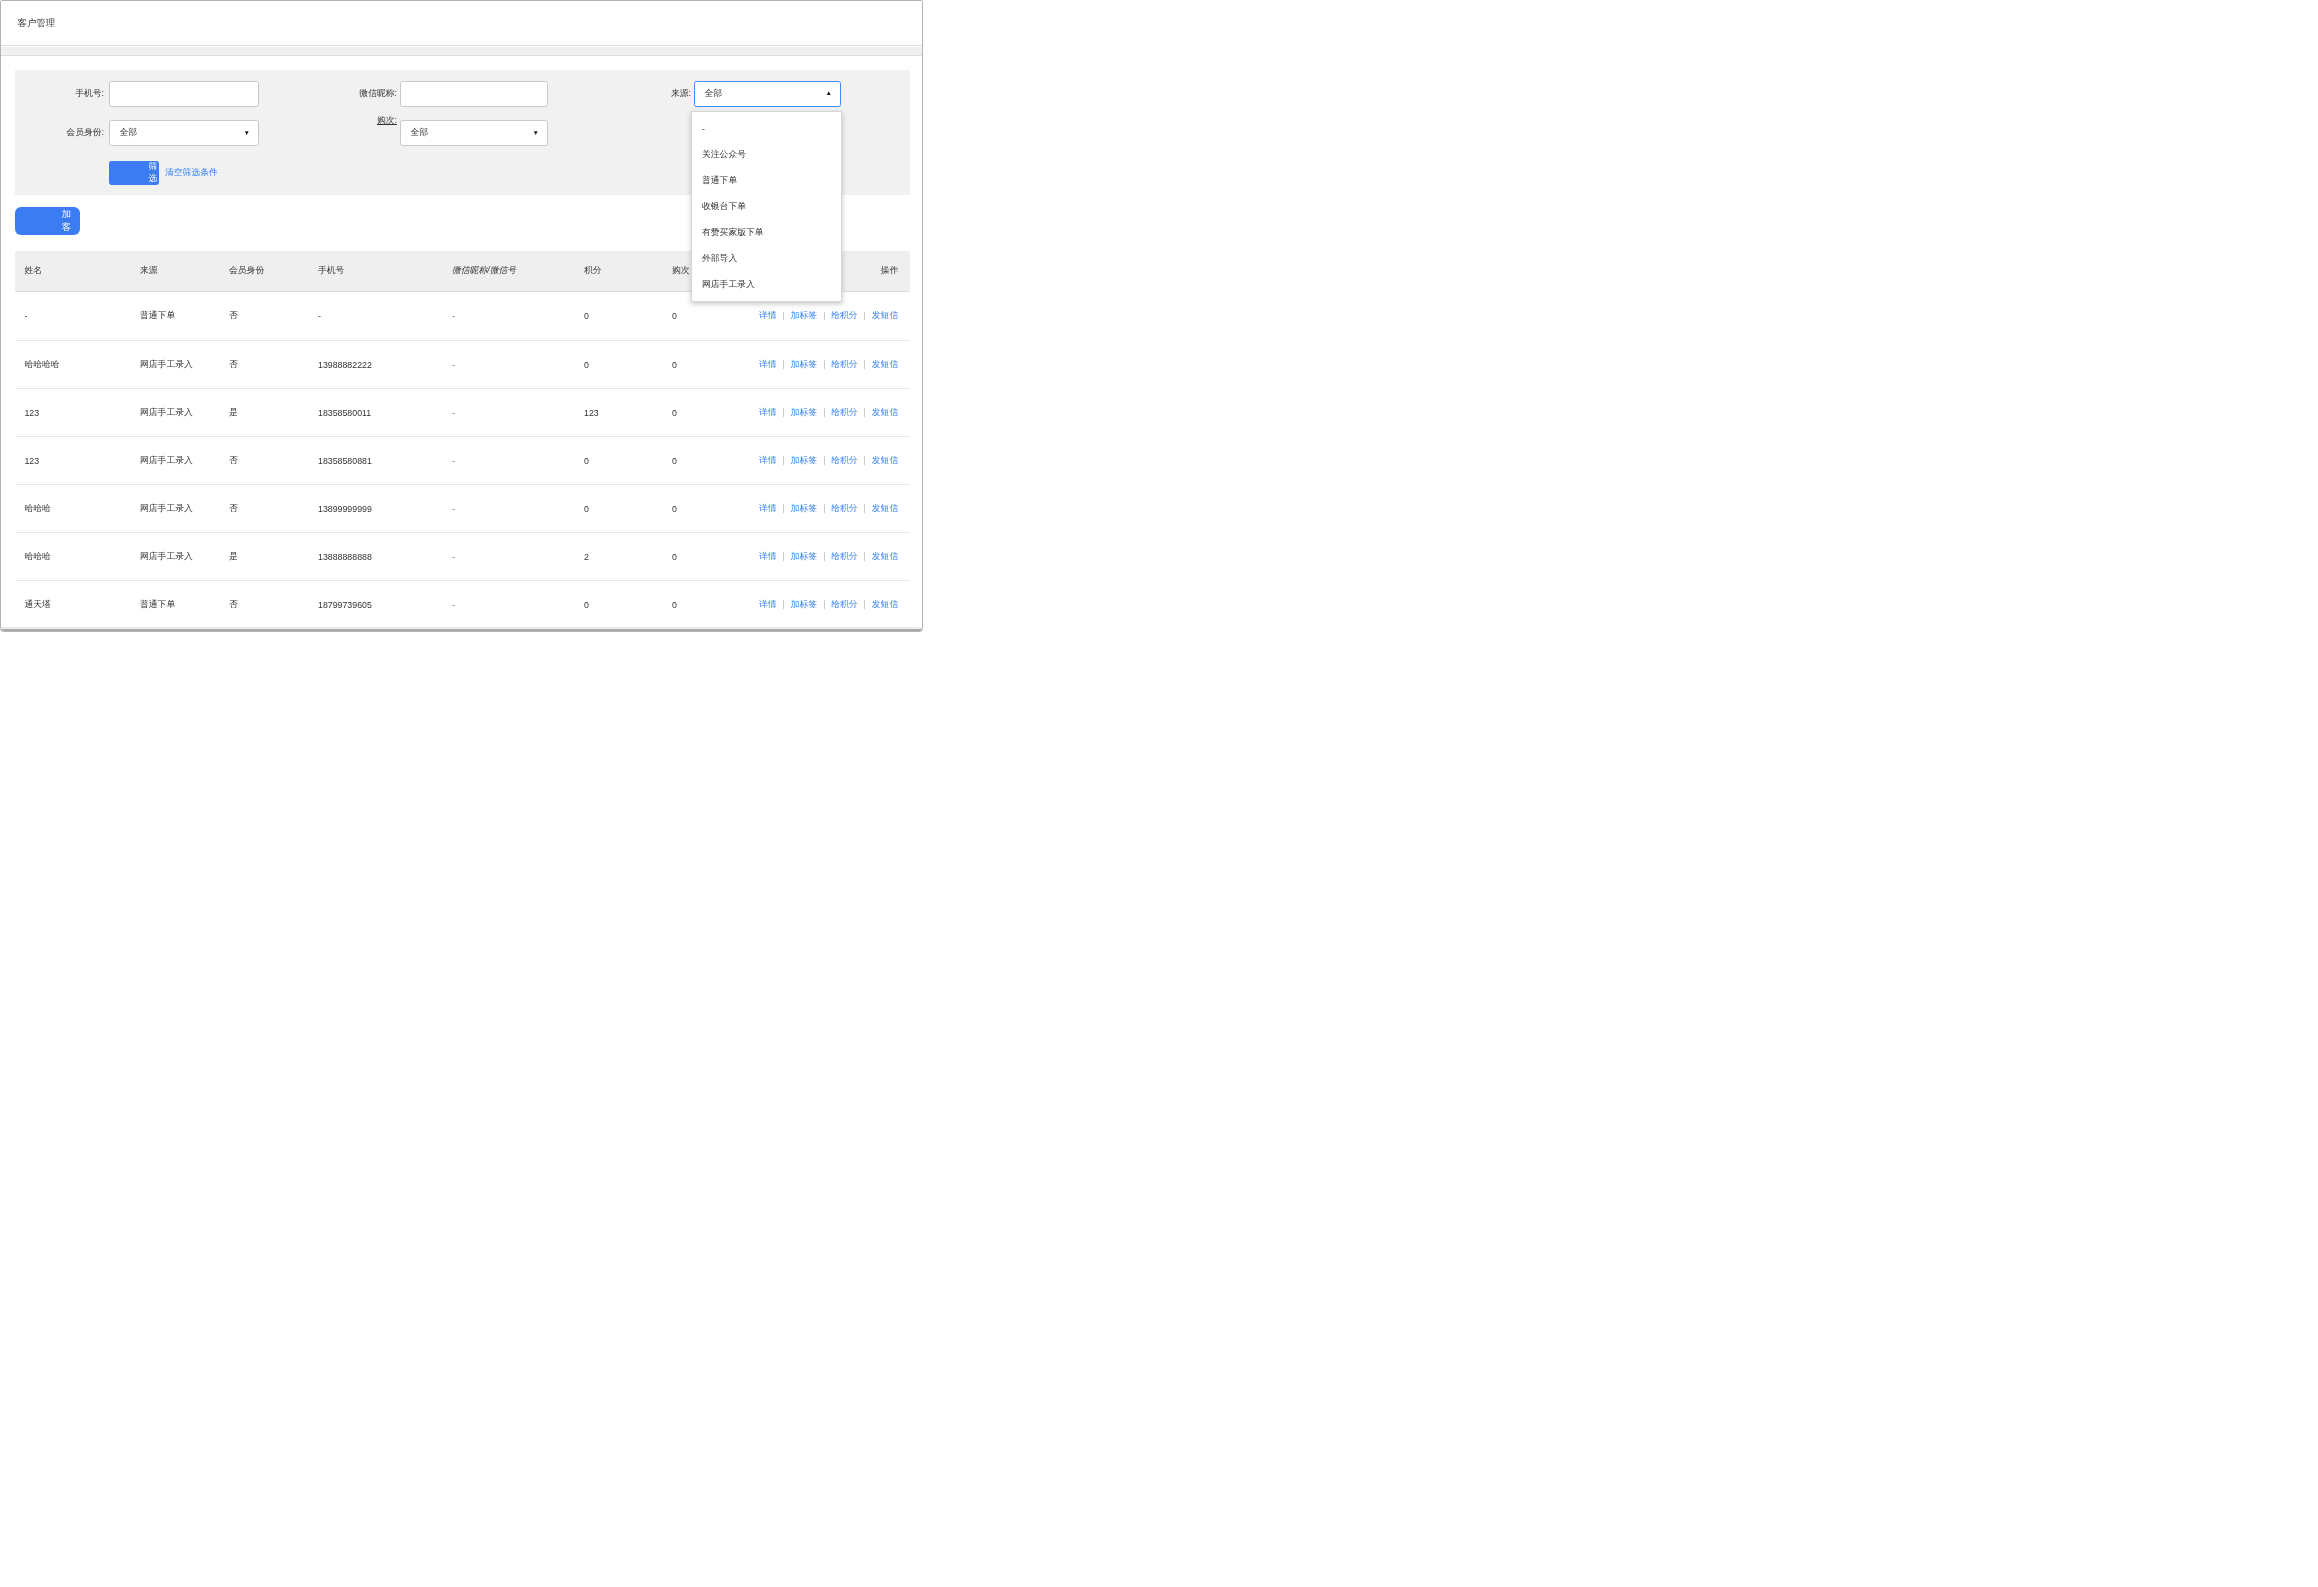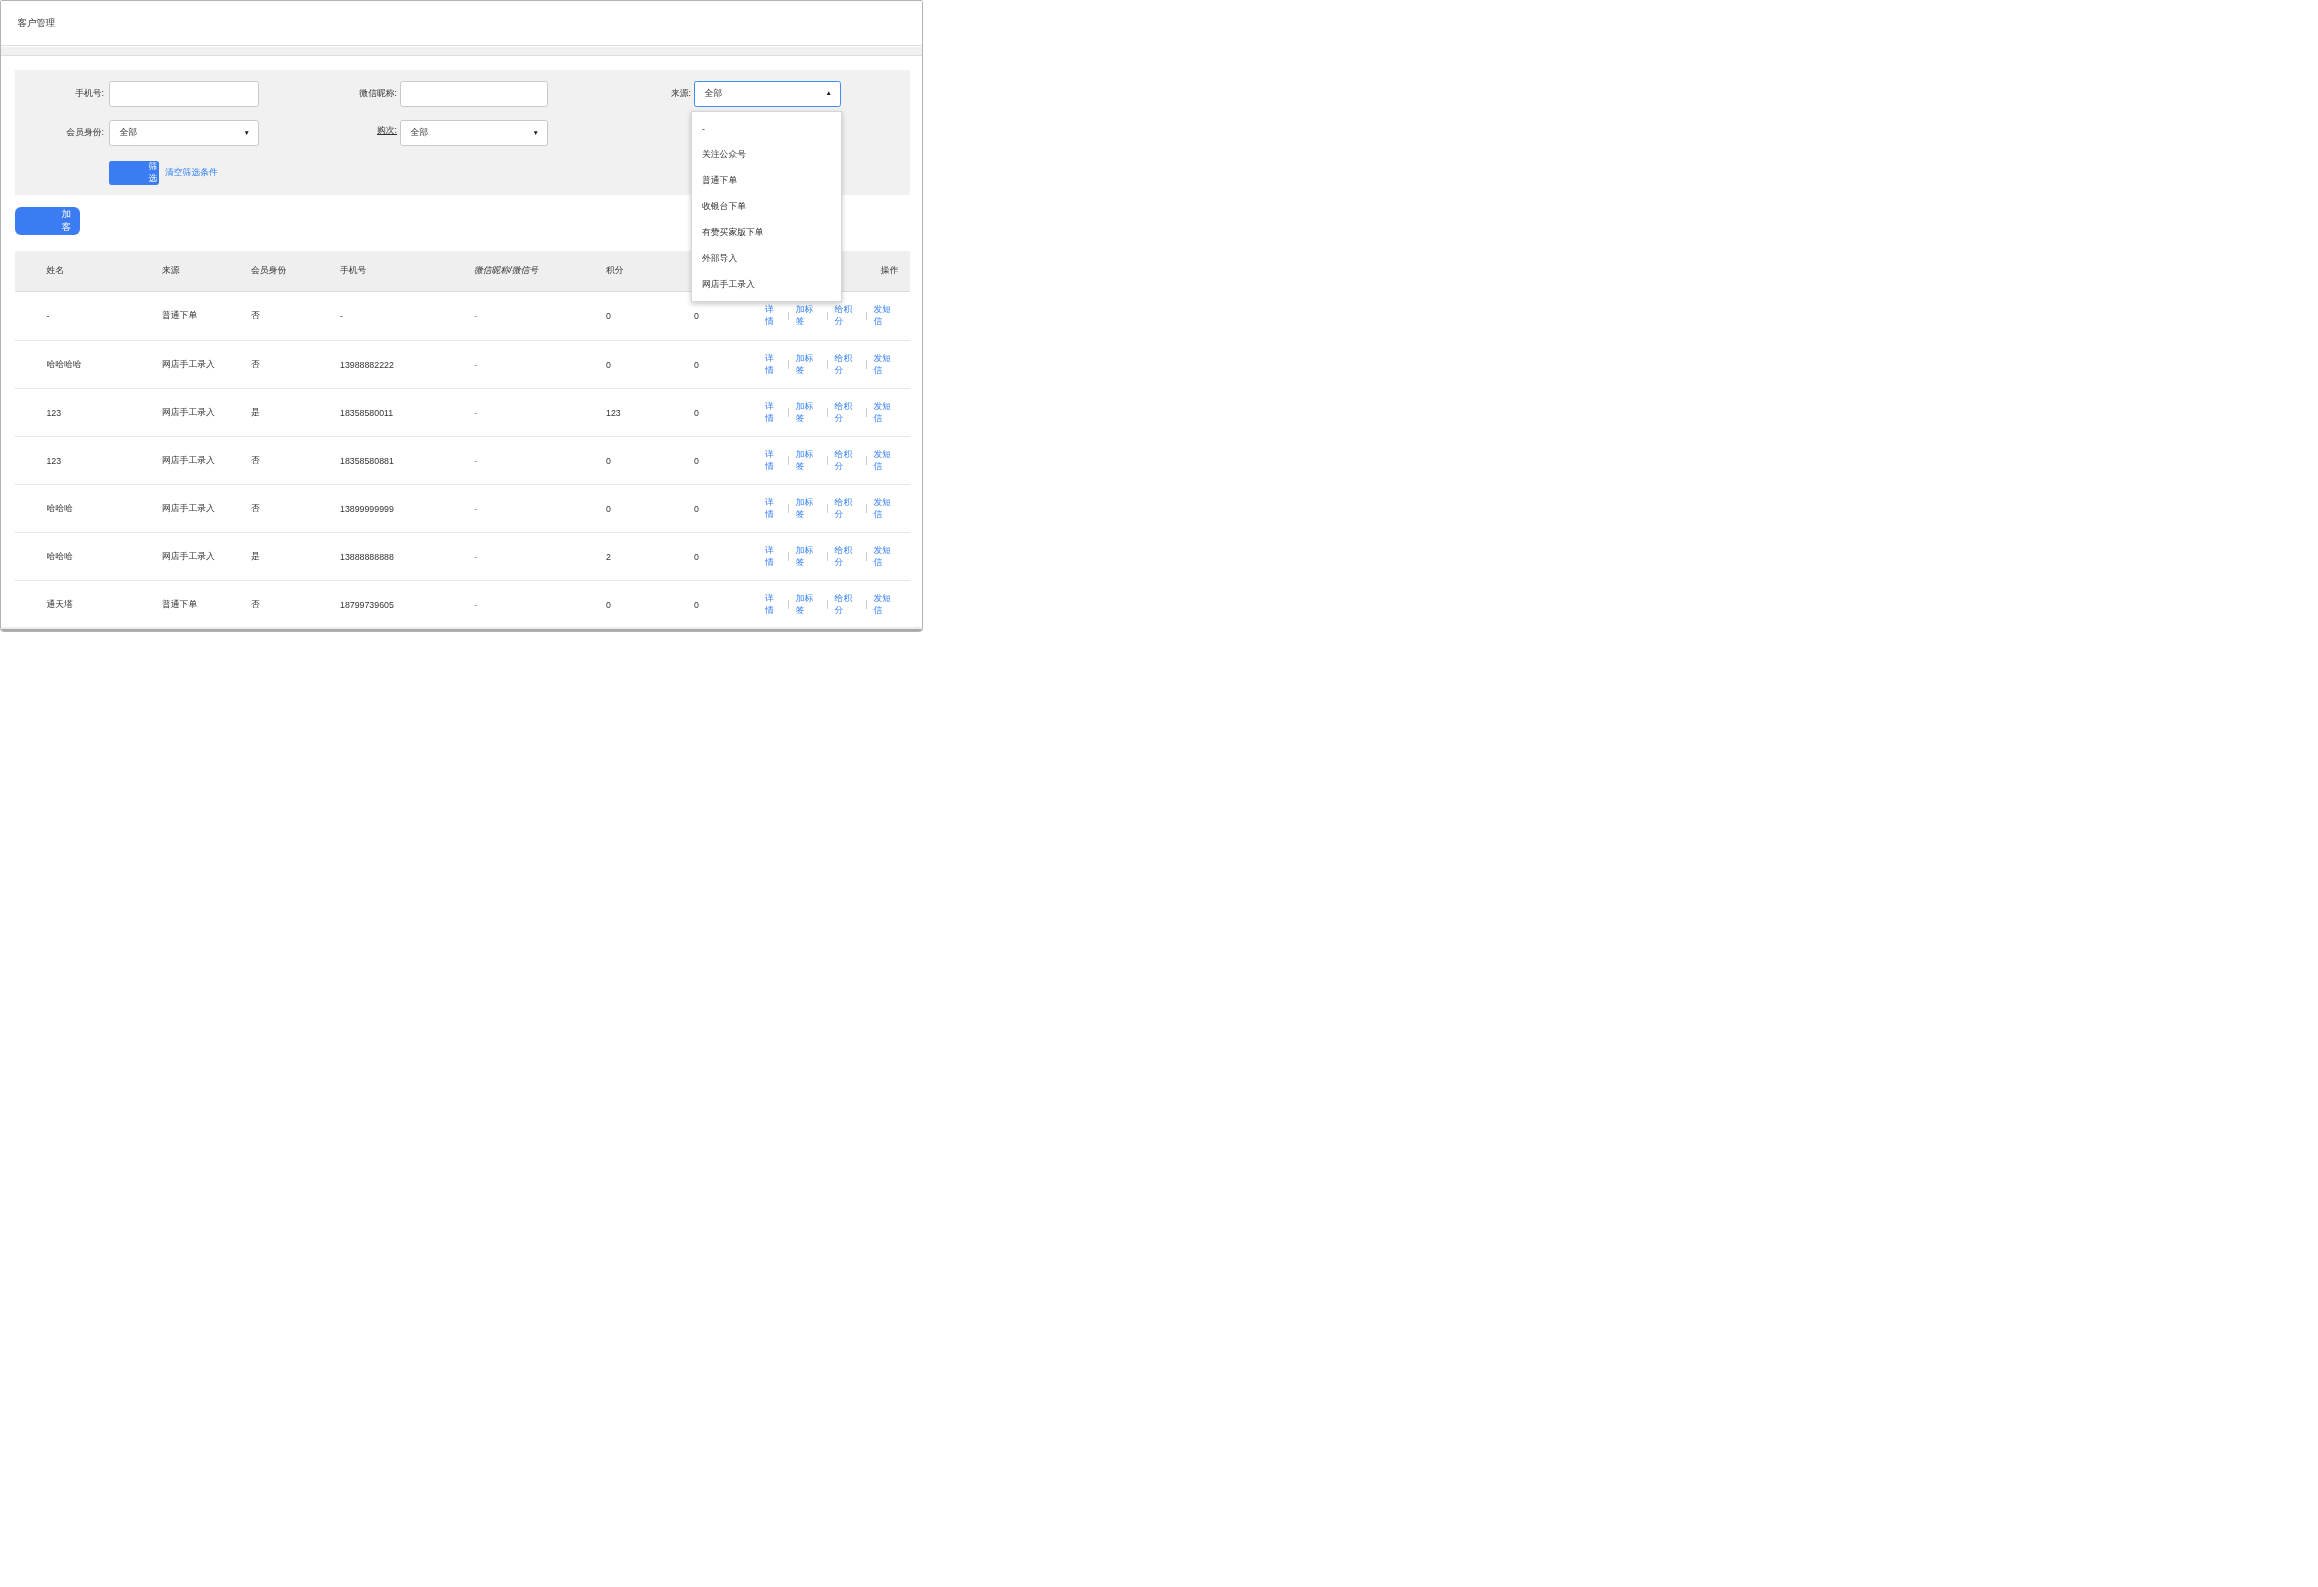--- a/index.html
+++ b/index.html
@@ -29,21 +29,21 @@
   .btn-filter{position:absolute;left:94px;top:91px;width:42px;height:24px;font-size:8.8px;}
   .link-clear{position:absolute;left:150px;top:91px;height:24px;display:flex;align-items:center;
               color:var(--link);font-size:8.8px;text-decoration:none;cursor:pointer;}
   .btn-add{position:absolute;left:14px;top:206px;width:65px;height:28px;font-size:9.4px;border-radius:6px;}
   
   .thead{position:absolute;left:14px;top:250px;width:895px;height:41px;background:#efefef;
          display:flex;align-items:center;font-size:8.8px;color:#333;border-bottom:0.6px solid #ddd;}
   .tbody{position:absolute;left:14px;top:291px;width:895px;height:338px;overflow:hidden;}
   .t-row{display:flex;align-items:center;height:48px;font-size:8.8px;color:#333;background:#fff;}
   .t-row + .t-row{border-top:1.2px solid #e7e7e7;}
-  .c-name{width:125px;padding-left:9.4px;flex:none;margin-left:22px;}
+  .c-name{width:125px;padding-left:9.4px;flex:none;}
   .c-source{width:89px;flex:none;}
   .c-member{width:89px;flex:none;}
   .c-phone{width:134px;flex:none;}
   .c-wechat{width:132px;flex:none;font-style:italic;}
   .c-points{width:88px;flex:none;}
   .c-purch{width:71px;flex:none;}
   .c-actions{flex:1;display:flex;align-items:center;justify-content:flex-end;padding-right:11.8px;}
   .action-link{color:var(--link);text-decoration:none;cursor:pointer;font-size:8.8px;}
   .sep{width:1.2px;height:8.8px;background:#ccc;margin:0 6.5px;flex:none;}
   
@@ -75,21 +75,21 @@
     <div class="f-select focused" style="left:679px;top:10.6px;width:147px;">
       <span>全部</span>
       <span class="caret">▲</span>
     </div>
 
     <div class="f-label" style="left:0;top:50px;width:89px;">会员身份:</div>
     <div class="f-select" style="left:94px;top:50px;width:150px;">
       <span>全部</span>
       <span class="caret">▼</span>
     </div>
-    <div class="f-label" style="left:236px;top:48px;width:146px;text-decoration:underline;">购次:</div>
+    <div class="f-label" style="left:236px;top:38px;width:146px;text-decoration:underline;">购次:</div>
     <div class="f-select" style="left:385px;top:50px;width:148px;">
       <span>全部</span>
       <span class="caret">▼</span>
     </div>
 
     <button class="btn btn-filter">筛选</button>
     <a class="link-clear">清空筛选条件</a>
   </div>
 
   <button class="btn btn-add">添加客户</button>

